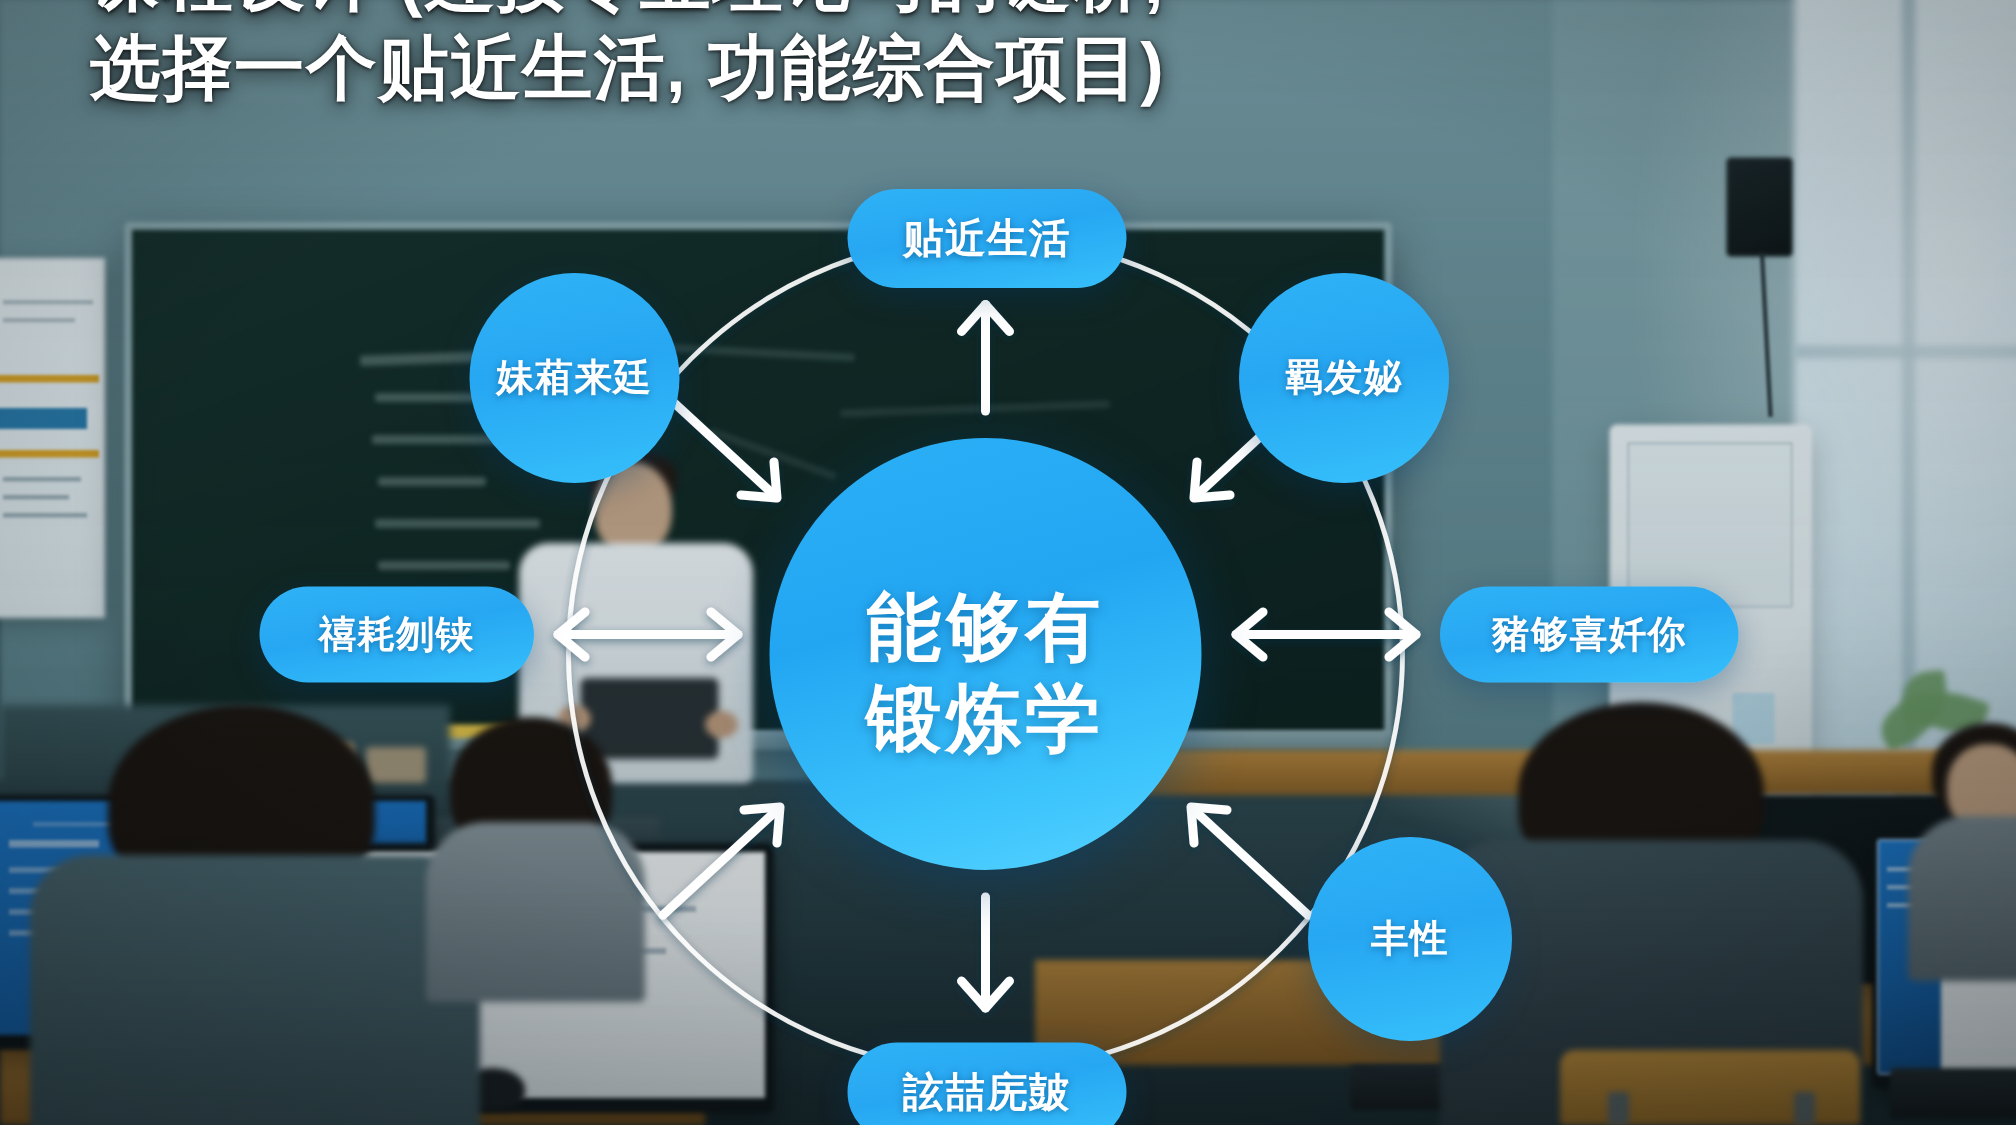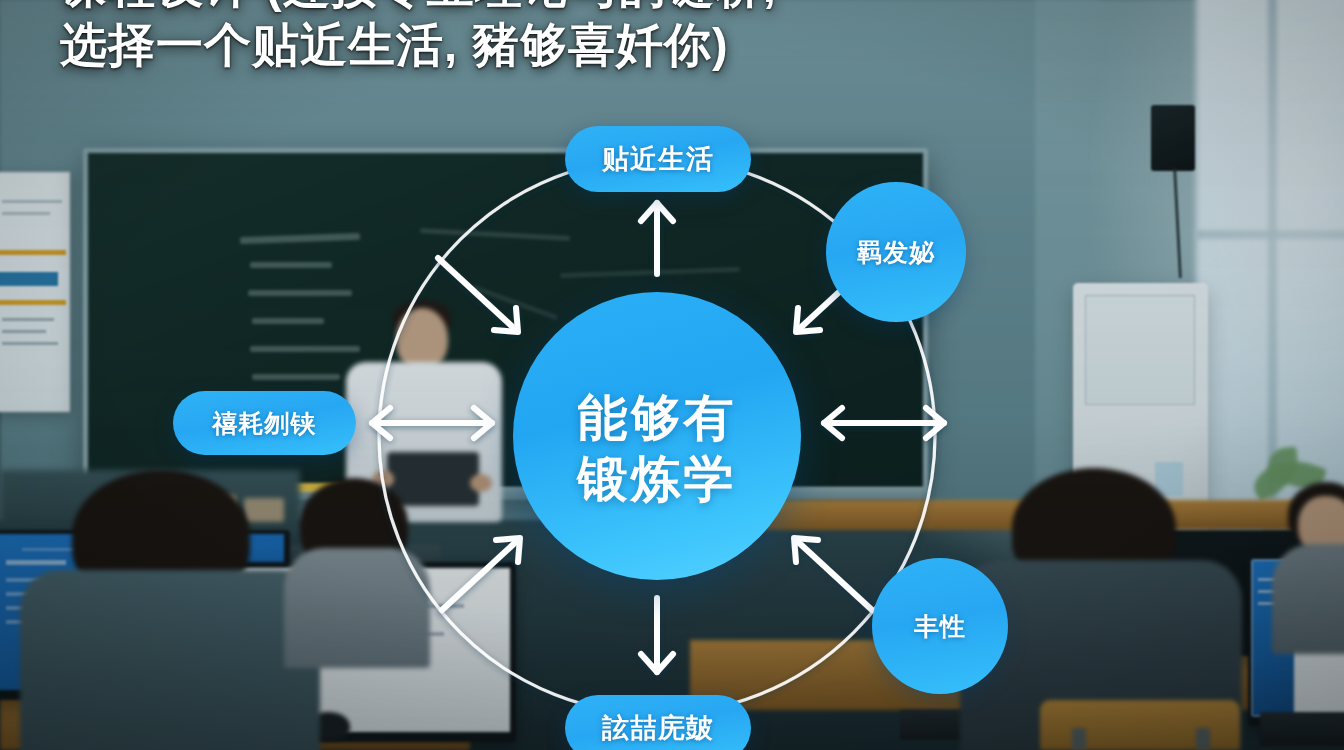--- a/index.html
+++ b/index.html
@@ -331,35 +331,41 @@
 
     <div id="hub" class="node circ">
       <span style="white-space:pre-line;margin-top:26px;">能够有
 锻炼学</span>
     </div>
 
     <div id="n-top" class="node pill">
       <span>贴近生活</span>
     </div>
 
+    <div id="n-tl" class="node circ">
+      <span>妹葙来廷</span>
+    </div>
 
     <div id="n-tr" class="node circ">
       <span>羁发妼</span>
     </div>
 
     <div id="n-left" class="node pill">
       <span>禧耗刎铗</span>
     </div>
 
+    <div id="n-right" class="node pill">
+      <span>豬够喜奷你</span>
+    </div>
 
 
     <div id="n-br" class="node circ">
       <span>丰性</span>
     </div>
 
     <div id="n-bot" class="node pill">
       <span>詃喆庑皷</span>
     </div>
   </div>
 
-  <div class="title"><span>课程设计 (连接专业理论与的谜桥,</span><br><span>选择一个贴近生活, 豬够喜奷你)</span></div>
+  <div class="title"><span>课程设计 (连接专业理论与的谜桥,</span><br><span>选择一个贴近生活, 功能综合项目)</span></div>
 
 </div>
 
 </body></html>

